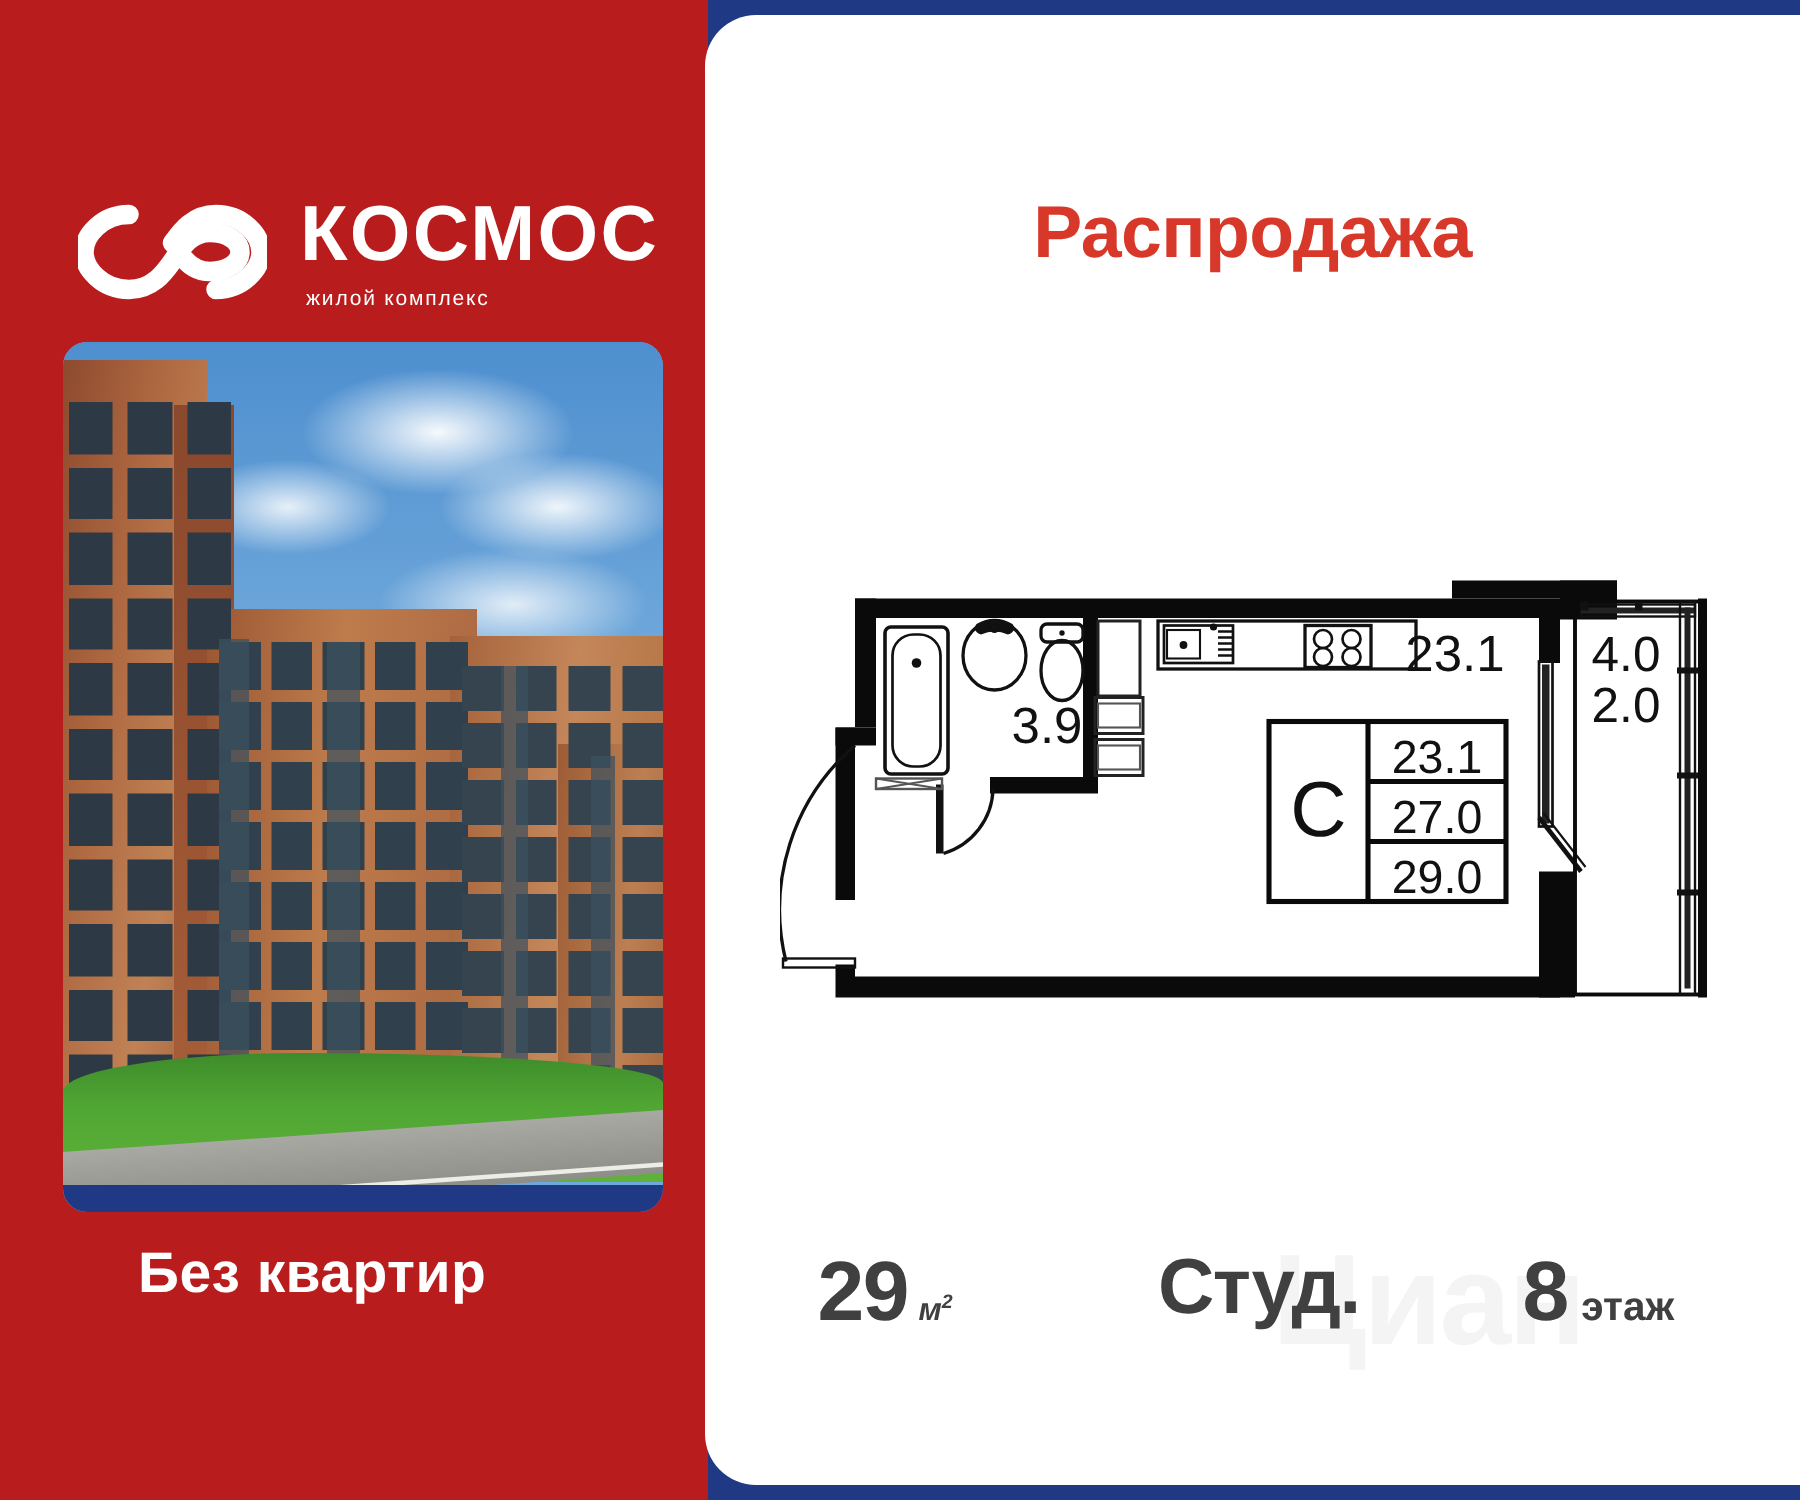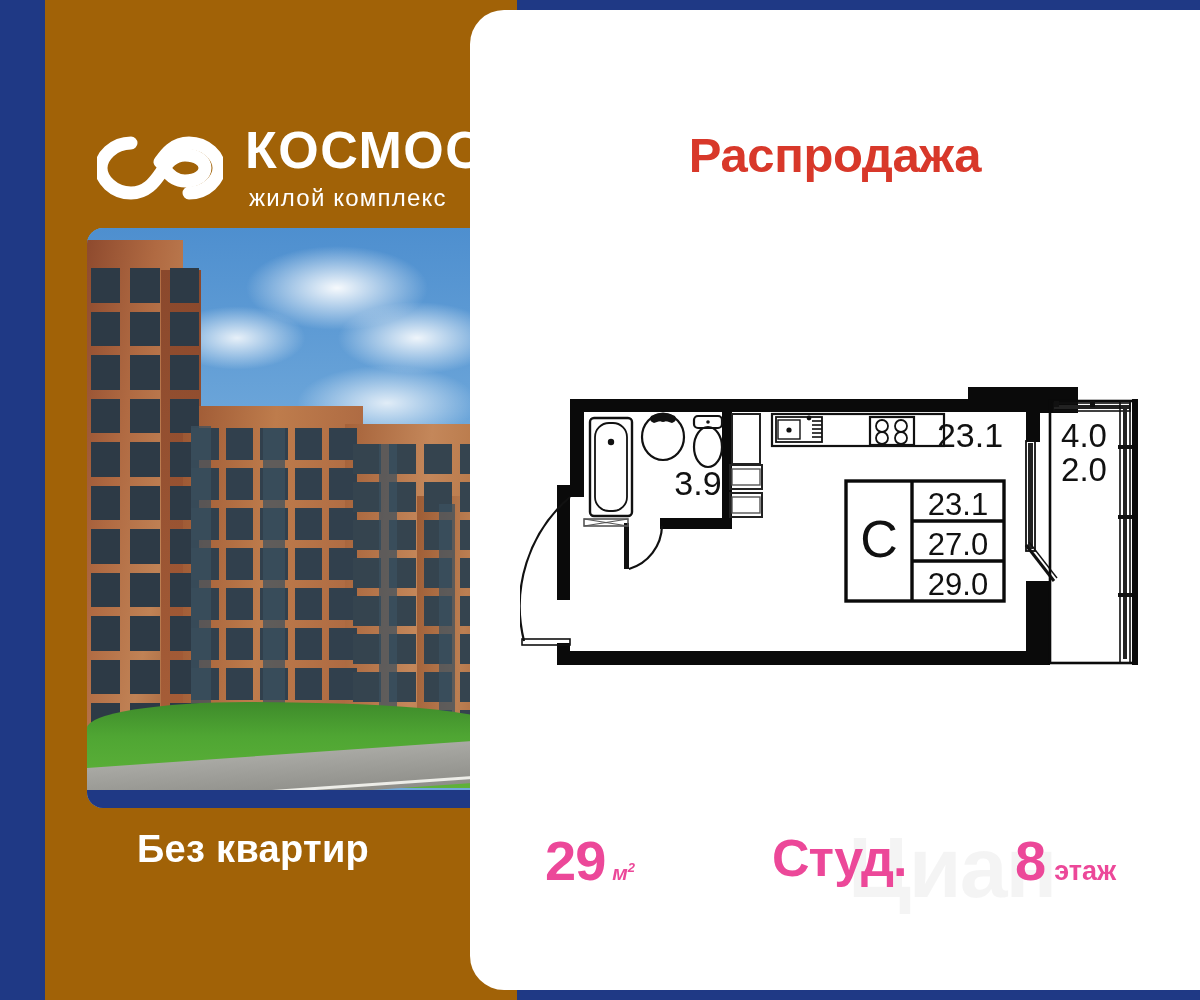--- a/index.html
+++ b/index.html
@@ -11,22 +11,21 @@
   #stage {
     position: relative;
     width: 1200px; height: 1000px;
     background: #1F3985;
   }
 
   
   #left-panel {
     position: absolute; left: 0; top: 0;
     width: 472px; height: 1000px;
-    background: #a16207;
-    margin-left: 45px;
+    background: #b91c1c;
   }
   #logo-block {
     position: absolute; left: 52px; top: 120px;
     width: 400px; height: 96px;
     display: flex; align-items: center; gap: 22px;
   }
   #infinity-icon {
     width: 126px; height: 70px;
     flex: 0 0 auto;
     display: block;
@@ -34,21 +33,21 @@
   #logo-text { display: flex; flex-direction: column; align-items: flex-start; }
   #logo-wordmark {
     color: #FFFFFF;
     font-size: 52px;
     font-weight: bold;
     letter-spacing: 1.5px;
     line-height: 1.0;
   }
   #logo-subtitle {
     color: #FFFFFF;
-    font-size: 24px;
+    font-size: 14px;
     letter-spacing: 1.2px;
     margin-top: 8px;
     margin-left: 4px;
   }
 
   
   #photo-frame {
     position: absolute; left: 42px; top: 228px;
     width: 400px; height: 580px;
     border-radius: 16px;
@@ -169,21 +168,21 @@
     position: absolute; left: 50px; top: 375px;
     width: 630px; height: 300px;
   }
   #plan svg { display: block; }
 
   
   #spec-row {
     position: absolute; left: 0; top: 800px;
     width: 730px; height: 110px;
   }
-  .spec { position: absolute; display: flex; align-items: baseline; color: #ec4899; }
+  .spec { position: absolute; display: flex; align-items: baseline; color: #404040; }
   #spec-area { left: 75px; top: 18px; }
   #spec-area .big { font-size: 56px; font-weight: bold; letter-spacing: -1px; }
   #spec-area .unit { font-size: 21px; font-weight: bold; margin-left: 7px; font-style: italic; }
   #spec-area .unit sup { font-size: 13px; }
   #spec-rooms { left: 302px; top: 18px; }
   #spec-rooms .big { font-size: 52px; font-weight: bold; letter-spacing: -1px; }
   #spec-floor { left: 545px; top: 18px; }
   #spec-floor .big { font-size: 56px; font-weight: bold; letter-spacing: -1px; }
   #spec-floor .unit { font-size: 27px; font-weight: bold; margin-left: 9px; text-align: center; }
 

